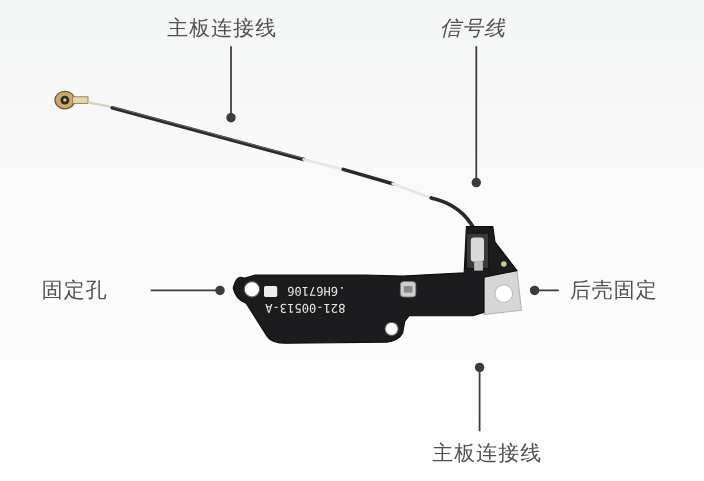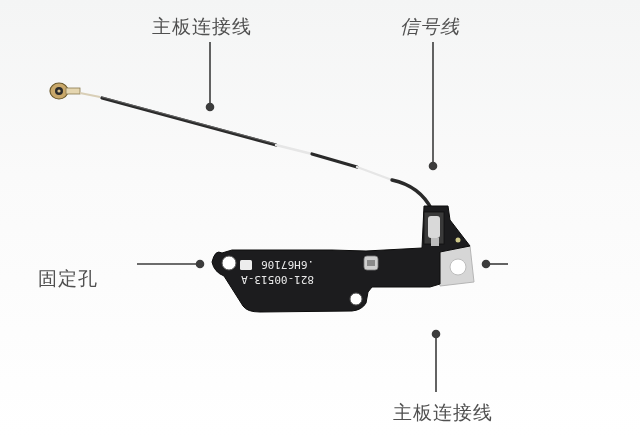--- a/index.html
+++ b/index.html
@@ -11,21 +11,21 @@
   .stage {
     position: relative; width: 640px; height: 437px;
     background: linear-gradient(180deg, #f4f5f5 0%, #fafafa 40%, #ffffff 100%);
   }
   .label {
     position: absolute; font-size: 19px; color: #505050;
     letter-spacing: 1px; white-space: nowrap; line-height: 1;
   }
   .lbl-main { left: 152px; top: 17px; }
   .lbl-signal { left: 400px; top: 17px; font-style: italic; }
-  .lbl-hole { left: 38px; top: 269px; }
+  .lbl-hole { left: 38px; top: 255px; }
   .lbl-shell { left: 518px; top: 255px; }
   .lbl-recv { left: 393px; top: 403px; }
   .watermark {
     position: absolute; left: 480px; top: 405px;
     font-size: 14px; color: #3a3a3a; white-space: nowrap;
     background: rgba(255,255,255,0.55);
   }
   svg.art { position: absolute; left: 0; top: 0; }
 </style>
 </head>
@@ -89,15 +89,16 @@
         <text x="246" y="268" fill="#e8e8e8" font-size="11" font-family="DejaVu Sans Mono, monospace">821-00513-A</text>
         <text x="246" y="283" fill="#e8e8e8" font-size="11" font-family="DejaVu Sans Mono, monospace">.6H67106</text>
         <rect x="308" y="274" width="12" height="10" rx="1.5" fill="#ededed"></rect>
       </g>
     </g>
   </svg>
 
   <div class="label lbl-main">主板连接线</div>
   <div class="label lbl-signal">信号线</div>
   <div class="label lbl-hole">固定孔</div>
+  <div class="label lbl-shell">后壳固定</div>
   <div class="label lbl-recv">主板连接线</div>
 
 </div>
 
 </body></html>

